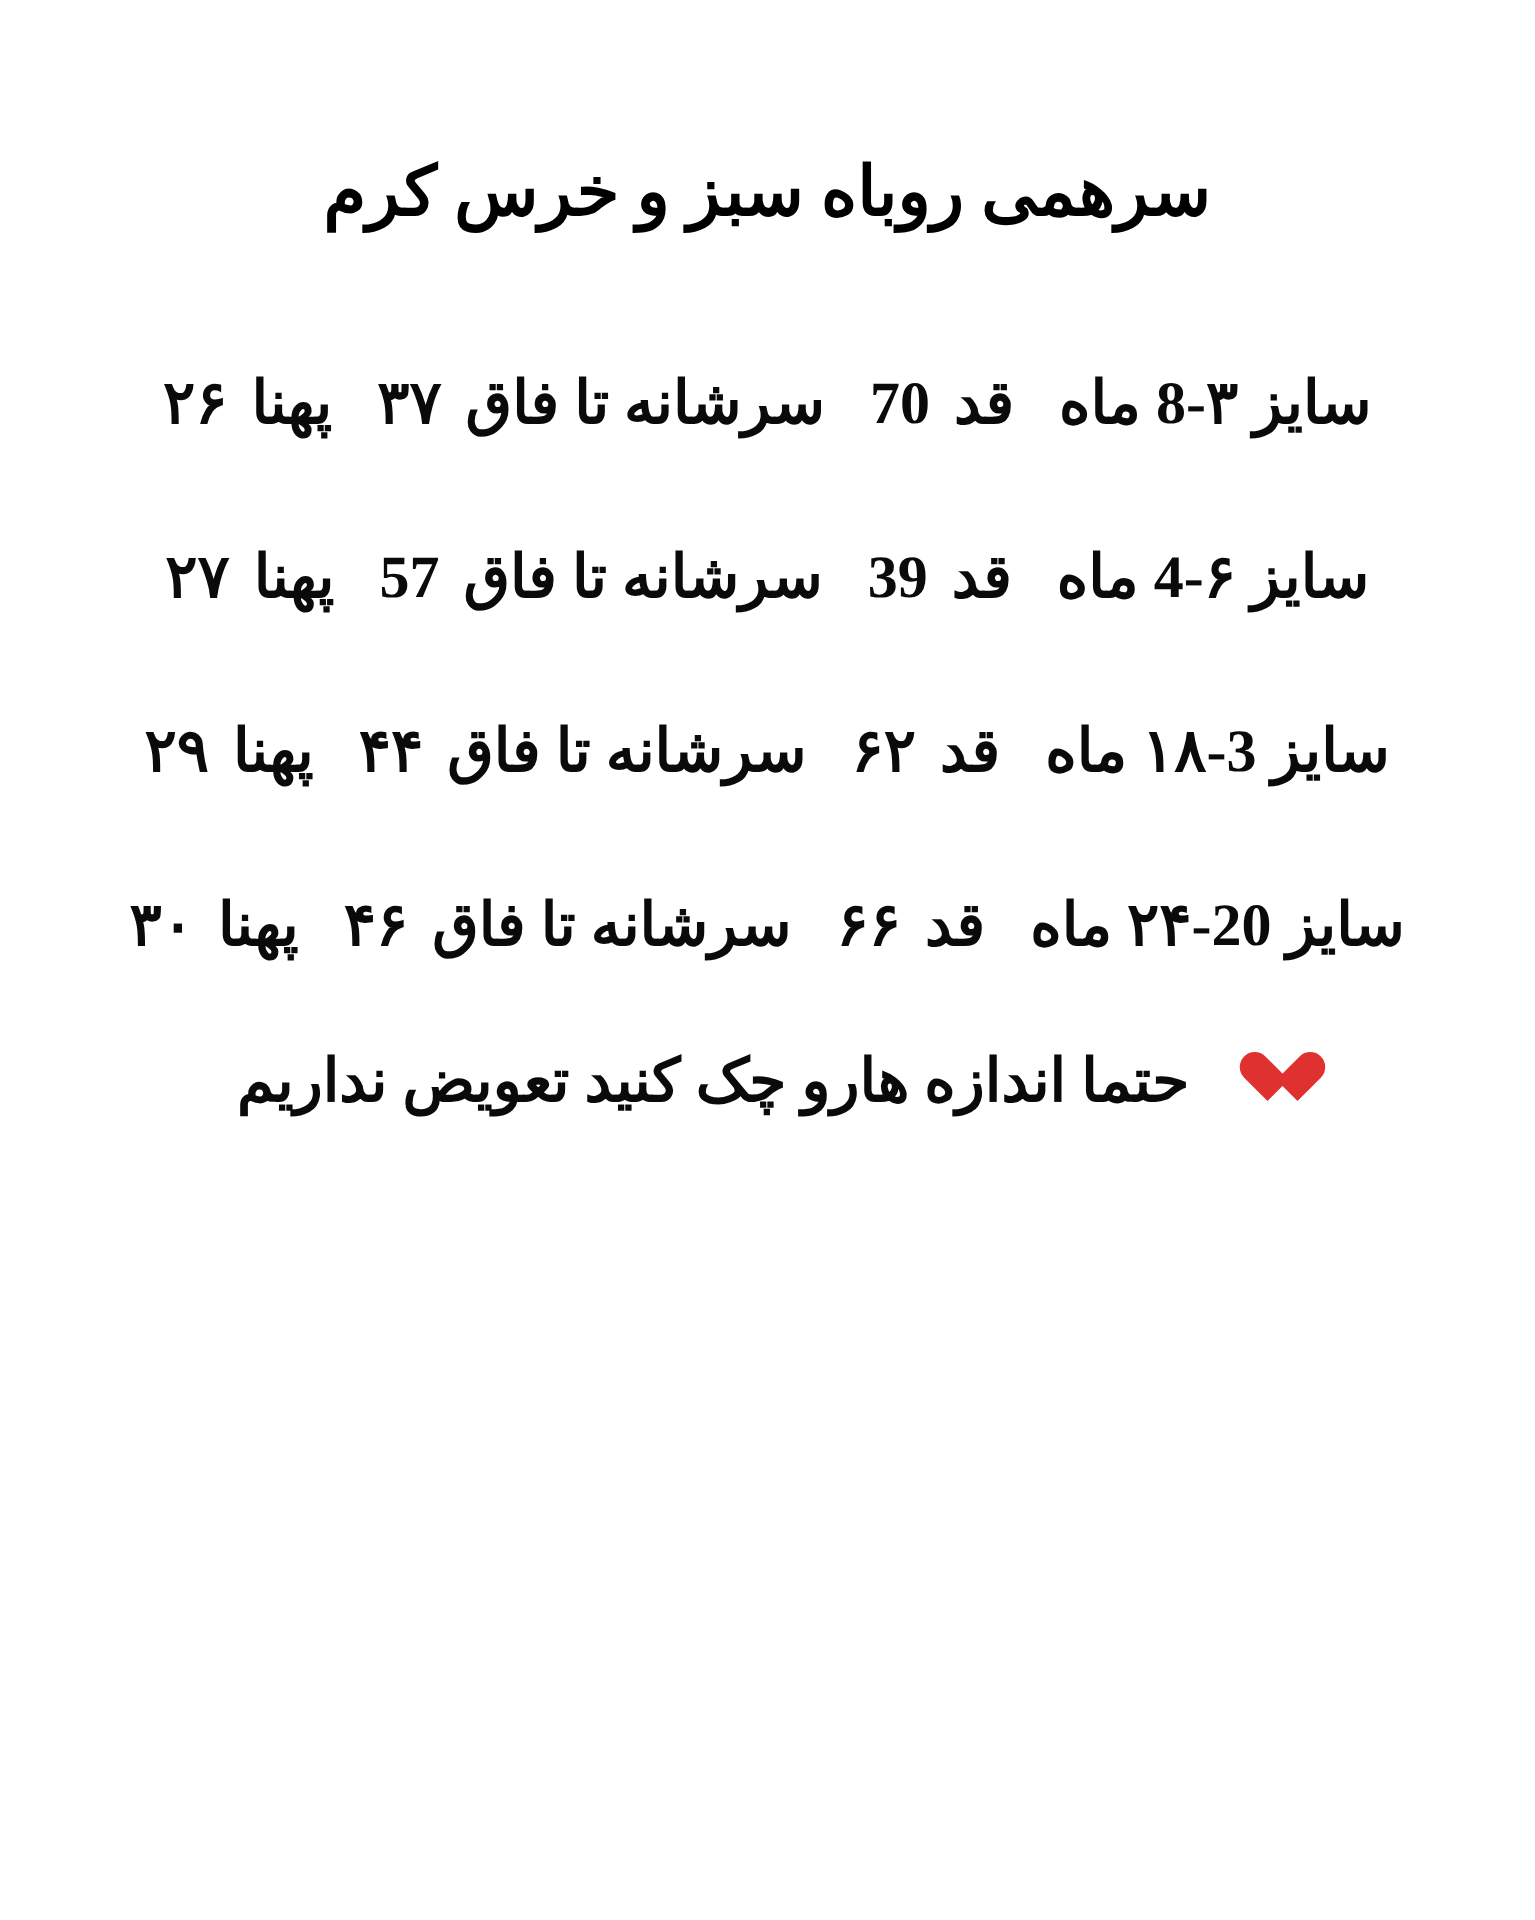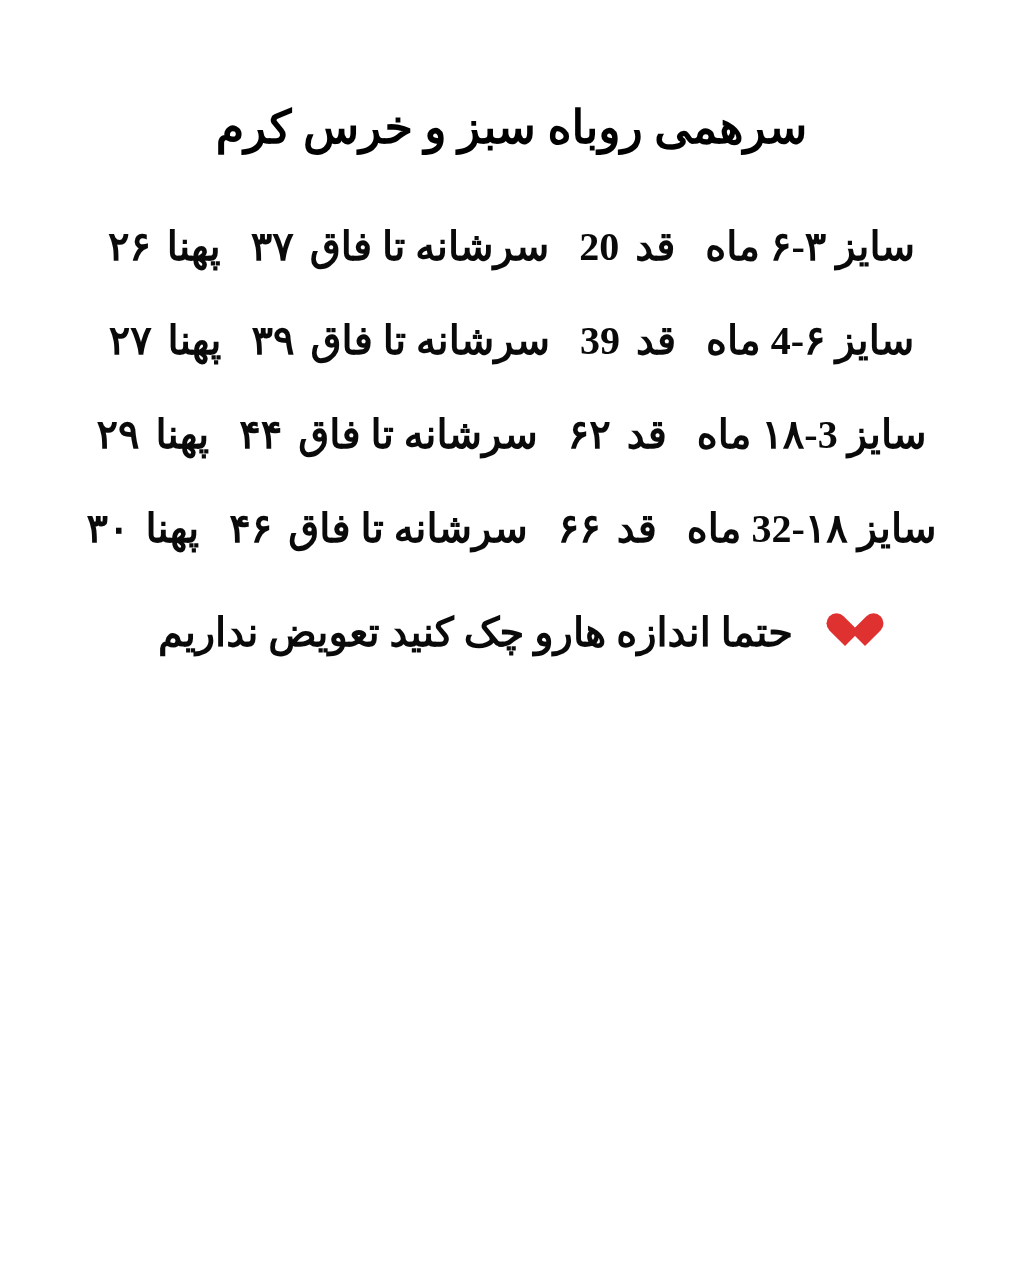--- a/index.html
+++ b/index.html
@@ -48,20 +48,21 @@
     direction: rtl;
     font-size: 40px;
     font-weight: 600;
     line-height: 1.05;
     color: #0a0a0a;
     padding: 26px 0;
     white-space: nowrap;
   }
   .size-row .seg {
     display: inline-block;
+    margin-top: 22px;
   }
   .gap-sm { display: inline-block; width: 16px; }
   .gap-md { display: inline-block; width: 30px; }
   .notes {
     width: 100%;
     display: flex;
     flex-direction: column;
     align-items: center;
     margin-top: 12px;
   }
@@ -148,34 +149,34 @@
 </head>
 <body>
 
 <div class="page">
 
   <div class="title">سرهمی روباه سبز و خرس کرم</div>
 
   <div class="size-list">
 
     <div class="size-row">
-      <span class="seg">سایز ۳-۶ ماه</span><span class="gap-md"></span><span class="seg">قد</span><span class="gap-sm"></span><span class="seg">20</span><span class="gap-md"></span><span class="seg">سرشانه تا فاق</span><span class="gap-sm"></span><span class="seg">۳۷</span><span class="gap-md"></span><span class="seg">پهنا</span><span class="gap-sm"></span><span class="seg">۲۶</span>
+      <span class="seg">سایز ۳-8 ماه</span><span class="gap-md"></span><span class="seg">قد</span><span class="gap-sm"></span><span class="seg">70</span><span class="gap-md"></span><span class="seg">سرشانه تا فاق</span><span class="gap-sm"></span><span class="seg">۳۷</span><span class="gap-md"></span><span class="seg">پهنا</span><span class="gap-sm"></span><span class="seg">۲۶</span>
     </div>
 
     <div class="size-row">
-      <span class="seg">سایز ۶-4 ماه</span><span class="gap-md"></span><span class="seg">قد</span><span class="gap-sm"></span><span class="seg">39</span><span class="gap-md"></span><span class="seg">سرشانه تا فاق</span><span class="gap-sm"></span><span class="seg">۳۹</span><span class="gap-md"></span><span class="seg">پهنا</span><span class="gap-sm"></span><span class="seg">۲۷</span>
+      <span class="seg">سایز ۶-4 ماه</span><span class="gap-md"></span><span class="seg">قد</span><span class="gap-sm"></span><span class="seg">39</span><span class="gap-md"></span><span class="seg">سرشانه تا فاق</span><span class="gap-sm"></span><span class="seg">57</span><span class="gap-md"></span><span class="seg">پهنا</span><span class="gap-sm"></span><span class="seg">۲۷</span>
     </div>
 
 
     <div class="size-row">
       <span class="seg">سایز 3-۱۸ ماه</span><span class="gap-md"></span><span class="seg">قد</span><span class="gap-sm"></span><span class="seg">۶۲</span><span class="gap-md"></span><span class="seg">سرشانه تا فاق</span><span class="gap-sm"></span><span class="seg">۴۴</span><span class="gap-md"></span><span class="seg">پهنا</span><span class="gap-sm"></span><span class="seg">۲۹</span>
     </div>
 
     <div class="size-row">
-      <span class="seg">سایز ۱۸-32 ماه</span><span class="gap-md"></span><span class="seg">قد</span><span class="gap-sm"></span><span class="seg">۶۶</span><span class="gap-md"></span><span class="seg">سرشانه تا فاق</span><span class="gap-sm"></span><span class="seg">۴۶</span><span class="gap-md"></span><span class="seg">پهنا</span><span class="gap-sm"></span><span class="seg">۳۰</span>
+      <span class="seg">سایز 20-۲۴ ماه</span><span class="gap-md"></span><span class="seg">قد</span><span class="gap-sm"></span><span class="seg">۶۶</span><span class="gap-md"></span><span class="seg">سرشانه تا فاق</span><span class="gap-sm"></span><span class="seg">۴۶</span><span class="gap-md"></span><span class="seg">پهنا</span><span class="gap-sm"></span><span class="seg">۳۰</span>
     </div>
 
   </div>
 
   <div class="notes">
 
     <div class="note-row">
       <span class="emoji"><span class="heart"></span></span>
       <span>حتما اندازه هارو چک کنید تعویض نداریم</span>
     </div>

